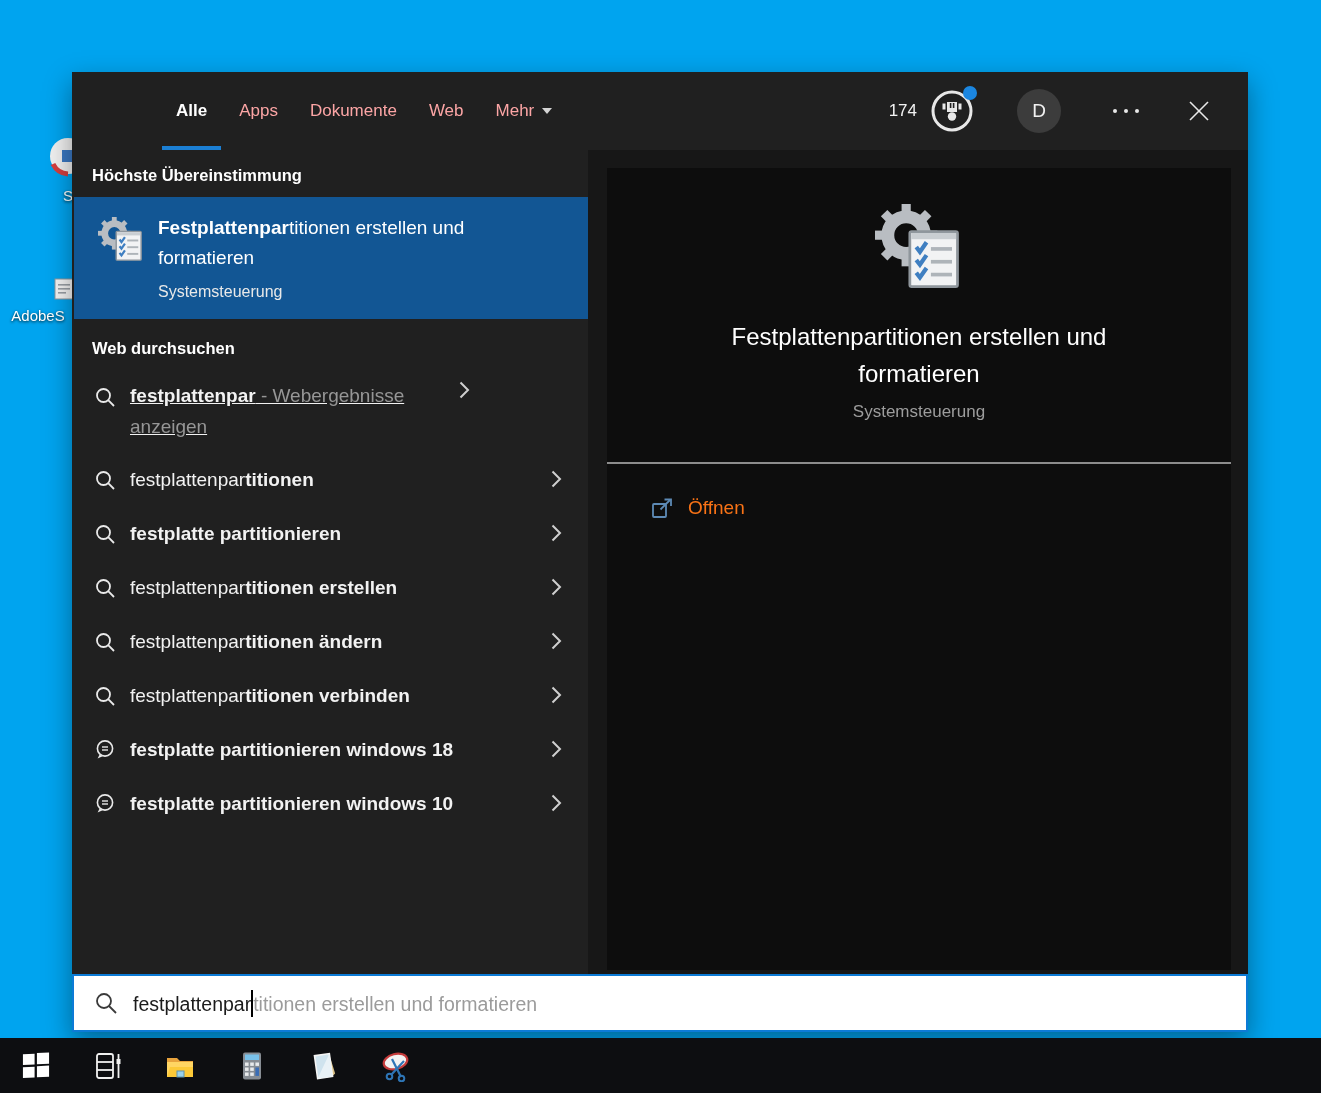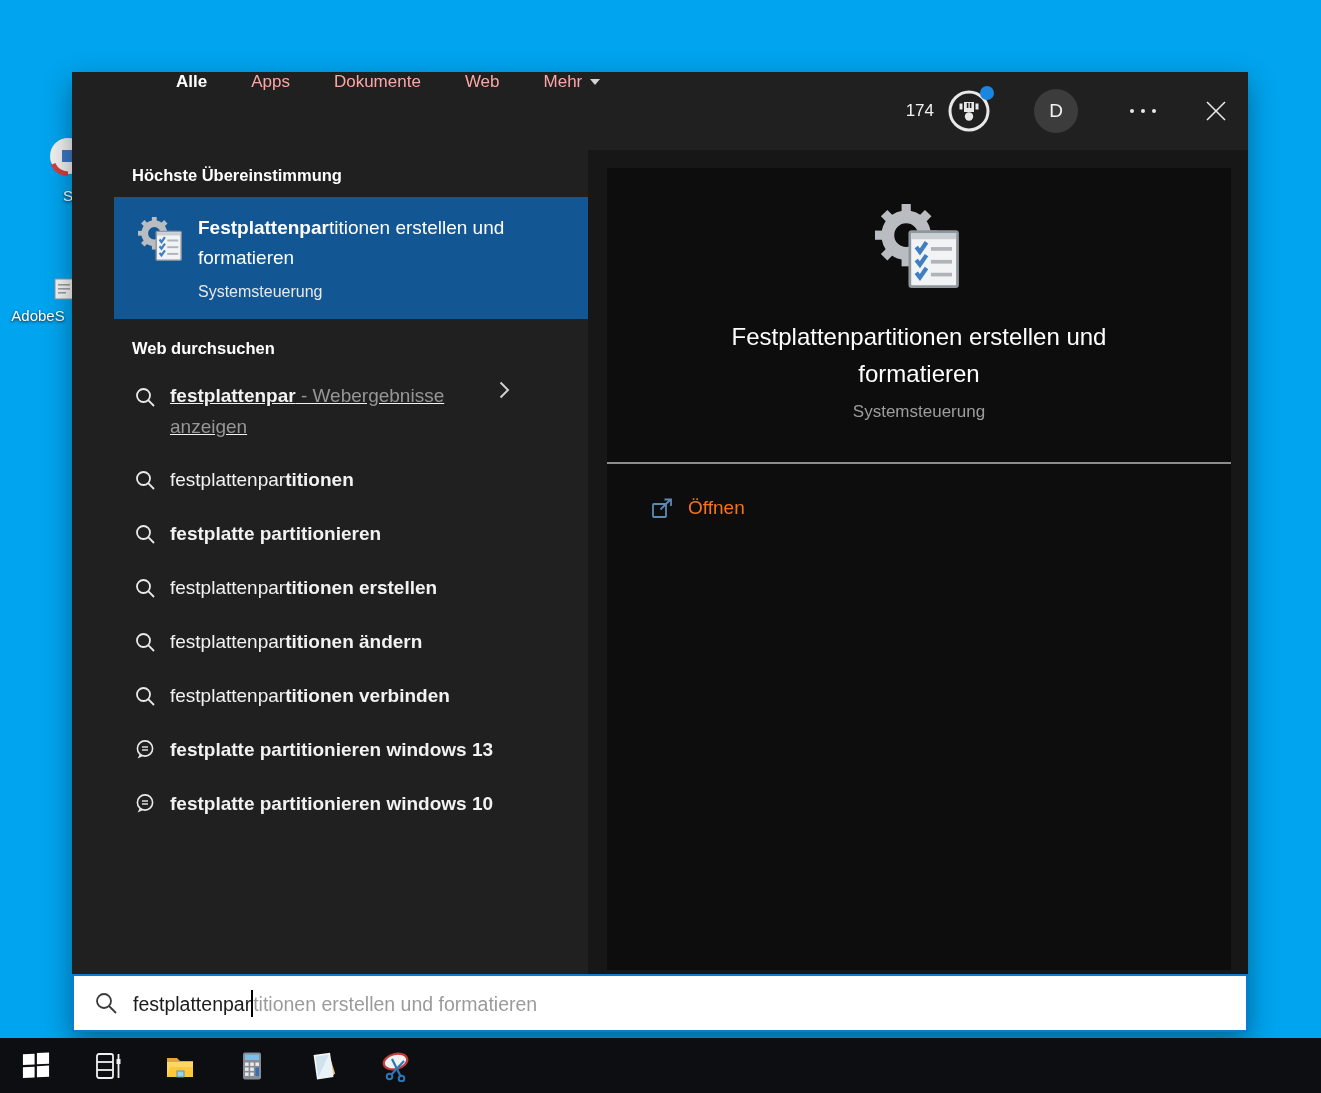--- a/index.html
+++ b/index.html
@@ -11,35 +11,35 @@
   
   .desktop-icon{position:absolute;width:88px;text-align:center;color:#fff;}
   .desktop-icon .dlabel{font-size:15px;text-shadow:0 1px 3px rgba(0,0,0,.85);margin-top:3px;}
   
   .window{
     position:absolute;left:72px;top:72px;width:1176px;height:960px;
     background:#202020;box-shadow:0 10px 26px rgba(0,0,0,.38);
   }
   
   .header{position:absolute;left:0;top:0;right:0;height:78px;background:#202020;}
-  .tabs{position:absolute;left:102px;top:0;height:78px;display:flex;gap:40px;}
+  .tabs{position:absolute;left:102px;top:0;height:78px;display:flex;align-items:center;gap:28px;}
   .tab{position:relative;font-size:17px;color:#fca5a5;cursor:default;padding:0 2px;}
   .tab.active{color:#ffffff;font-weight:700;}
   .tab.active::after{content:"";position:absolute;left:-12px;right:-12px;bottom:-29px;height:4px;background:#1b7fd4;}
   .tab .dd-arrow{display:inline-block;width:0;height:0;border-left:5px solid transparent;border-right:5px solid transparent;border-top:6px solid #d4d4d4;margin-left:8px;vertical-align:2px;}
-  .header-right{position:absolute;right:18px;top:0;height:78px;display:flex;align-items:center;}
+  .header-right{position:absolute;right:35px;top:0;height:78px;display:flex;align-items:center;}
   .points{color:#f2f2f2;font-size:17px;margin-right:12px;}
   .rewards{position:relative;width:46px;height:46px;}
   .rewards .dot{position:absolute;right:-2px;top:-2px;width:14px;height:14px;border-radius:50%;background:#1b86e0;}
   .avatar{width:44px;height:44px;border-radius:50%;background:#3c3c3c;color:#f2f2f2;font-size:19px;display:flex;align-items:center;justify-content:center;margin-left:42px;}
   .more-dots{display:flex;gap:7px;margin-left:52px;}
   .more-dots i{width:4px;height:4px;border-radius:50%;background:#e8e8e8;}
   .close-btn{margin-left:46px;width:28px;height:28px;display:flex;align-items:center;justify-content:center;}
   
-  .left-panel{position:absolute;left:0;top:78px;width:516px;bottom:58px;background:#202020;overflow:hidden;margin-left:40px;}
+  .left-panel{position:absolute;left:0;top:78px;width:516px;bottom:58px;background:#202020;overflow:hidden;}
   .section-header{color:#ffffff;font-weight:700;font-size:16.5px;margin:16px 0 12px 20px;}
   .best-match{margin-left:2px;height:122px;background:#125694;display:flex;align-items:flex-start;cursor:default;}
   .bm-icon{margin:20px 0 0 24px;flex:0 0 auto;}
   .bm-body{margin:16px 0 0 14px;}
   .bm-title{color:#fff;font-size:19px;line-height:30px;width:330px;}
   .bm-title b{font-weight:700;}
   .bm-sub{color:#e9e9e9;font-size:16px;margin-top:10px;}
   .web-header{margin-top:20px;margin-bottom:8px;}
   .sug-row{display:flex;align-items:center;min-height:54px;padding:0 24px 0 22px;cursor:default;}
   .sug-row.two-line{align-items:flex-start;padding-top:14px;min-height:72px;}
@@ -268,21 +268,21 @@
           </svg>
         </span>
     </div>
 
     <div class="sug-row">
       <span class="sug-icon">
           <svg width="22" height="22" viewBox="0 0 22 22">
             <use href="#g-chat"></use>
           </svg>
         </span>
-      <span class="sug-text"><span class="t-bold">festplatte partitionieren windows 13</span></span>
+      <span class="sug-text"><span class="t-bold">festplatte partitionieren windows 18</span></span>
       <span class="chev">
           <svg width="13" height="20" viewBox="0 0 13 20">
             <use href="#g-chev"></use>
           </svg>
         </span>
     </div>
 
     <div class="sug-row">
       <span class="sug-icon">
           <svg width="22" height="22" viewBox="0 0 22 22">

